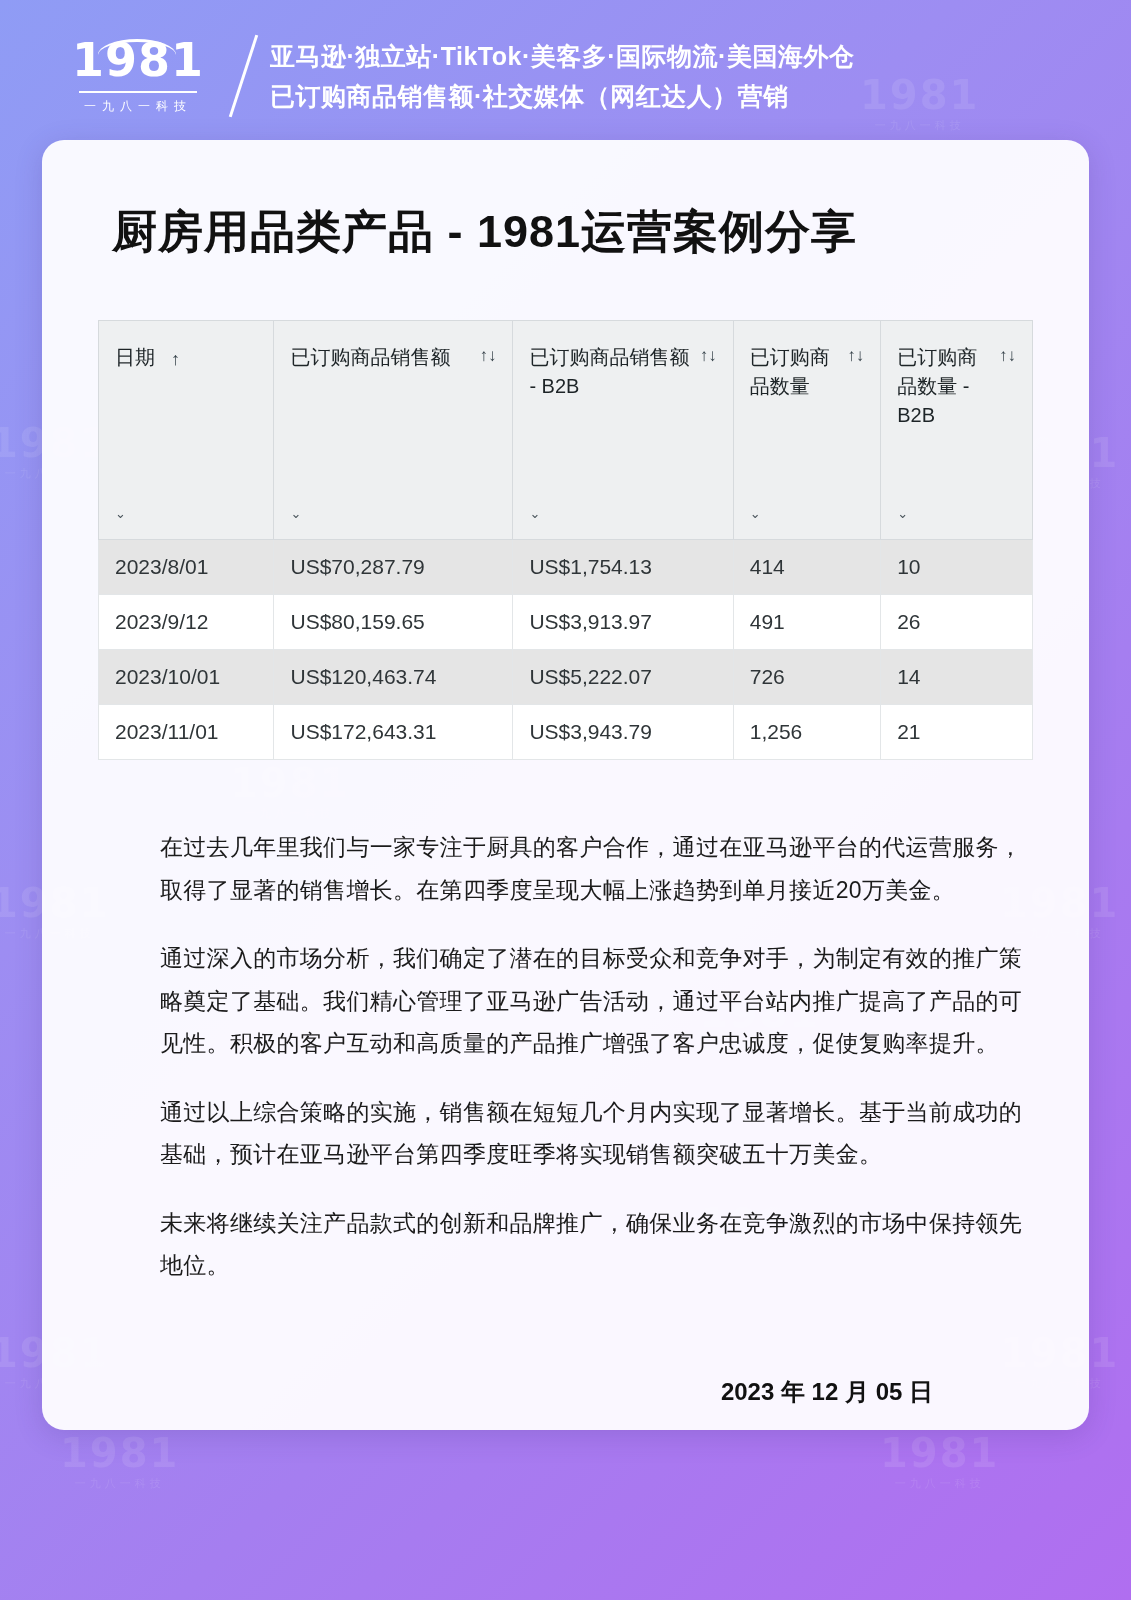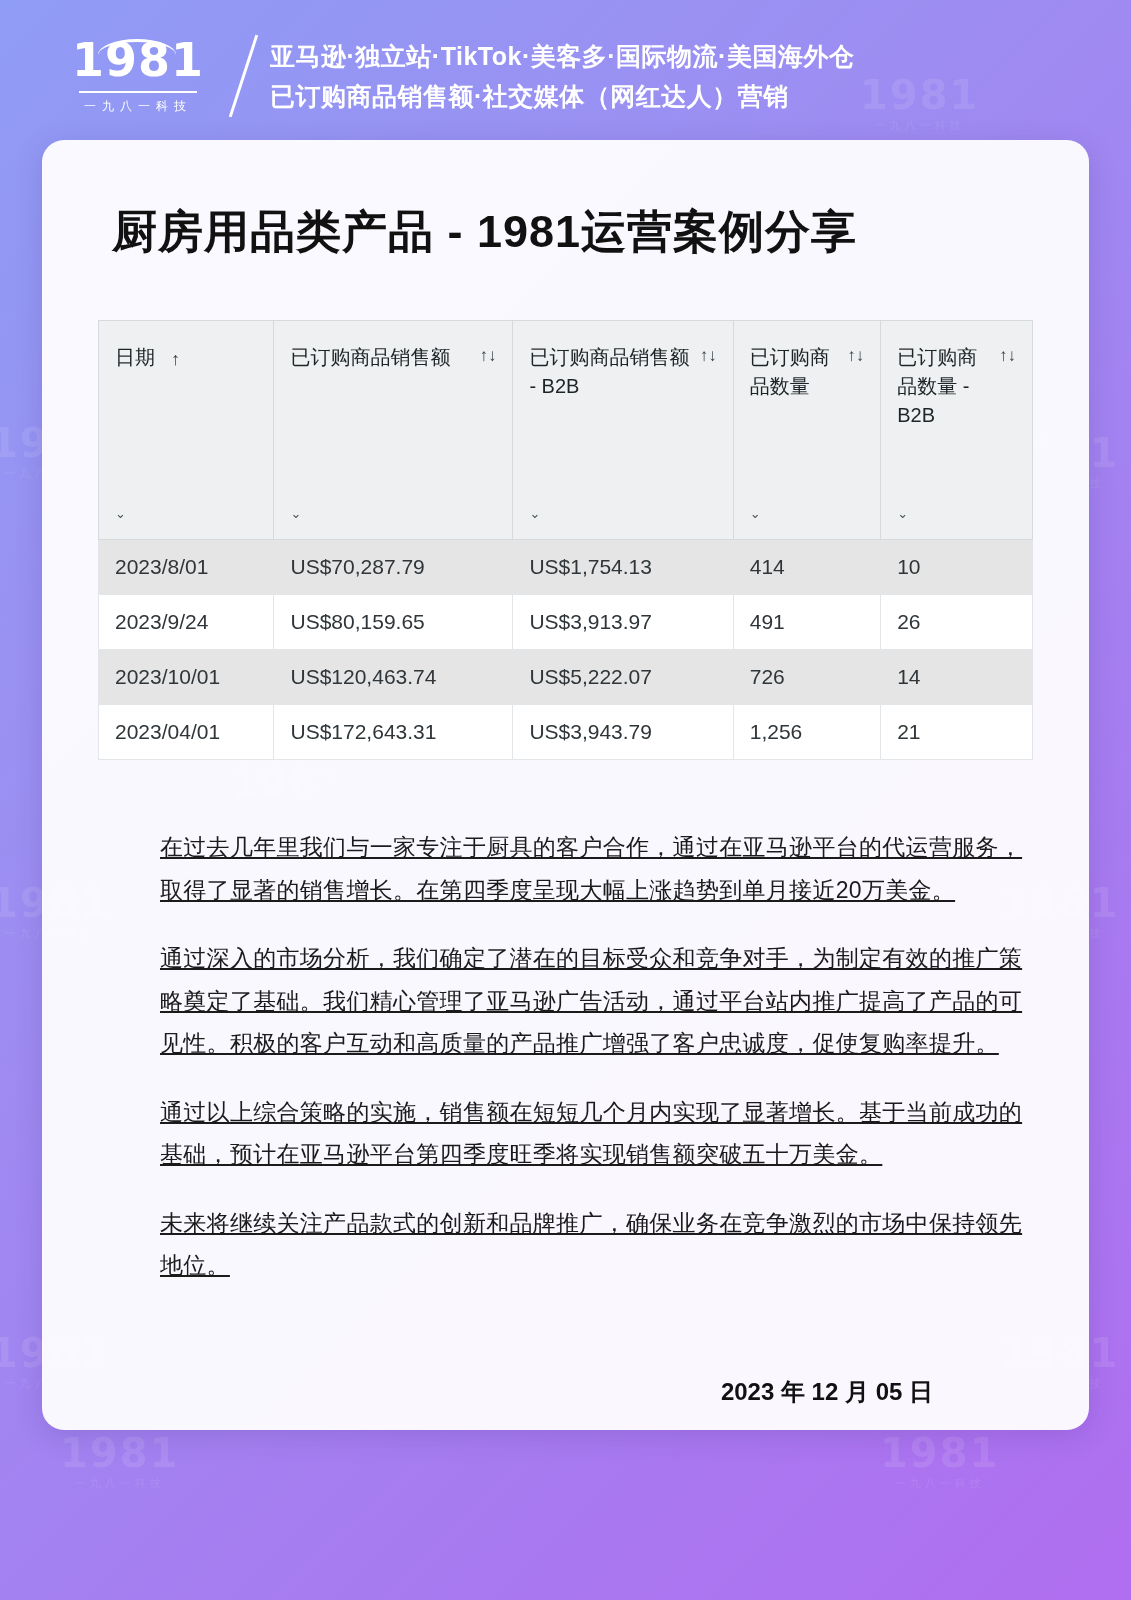--- a/index.html
+++ b/index.html
@@ -195,21 +195,21 @@
   table.data tbody tr.alt td { background: #e5e5e5; }
 
   
   .body-copy {
     margin: 66px 10px 0 62px;
     color: #1b1b1b;
     font-size: 23px;
     line-height: 1.85;
     letter-spacing: 0.3px;
   }
-  .body-copy p { margin: 8px 0 26px 0; text-decoration: underline; }
+  .body-copy p { margin: 8px 0 26px 0; }
 
   .signature {
     margin-top: 84px;
     text-align: right;
     padding-right: 100px;
     font-size: 24px;
     color: #111;
     line-height: 1.75;
     font-weight: 600;
   }
@@ -298,35 +298,35 @@
       </thead>
       <tbody>
         <tr class="alt">
           <td>2023/8/01</td>
           <td>US$70,287.79</td>
           <td>US$1,754.13</td>
           <td>414</td>
           <td>10</td>
         </tr>
         <tr>
-          <td>2023/9/24</td>
+          <td>2023/9/12</td>
           <td>US$80,159.65</td>
           <td>US$3,913.97</td>
           <td>491</td>
           <td>26</td>
         </tr>
         <tr class="alt">
           <td>2023/10/01</td>
           <td>US$120,463.74</td>
           <td>US$5,222.07</td>
           <td>726</td>
           <td>14</td>
         </tr>
         <tr>
-          <td>2023/04/01</td>
+          <td>2023/11/01</td>
           <td>US$172,643.31</td>
           <td>US$3,943.79</td>
           <td>1,256</td>
           <td>21</td>
         </tr>
       </tbody>
     </table>
   </div>
 
   <div class="body-copy">

